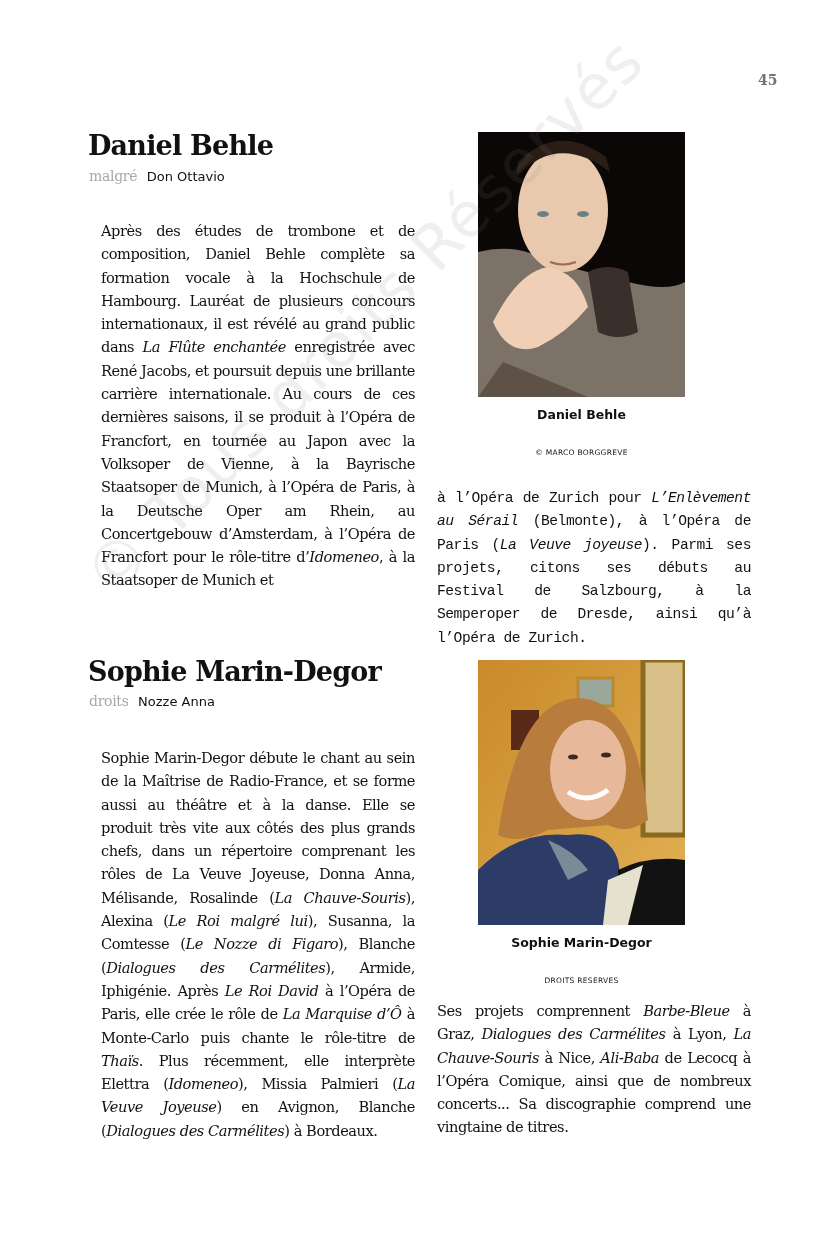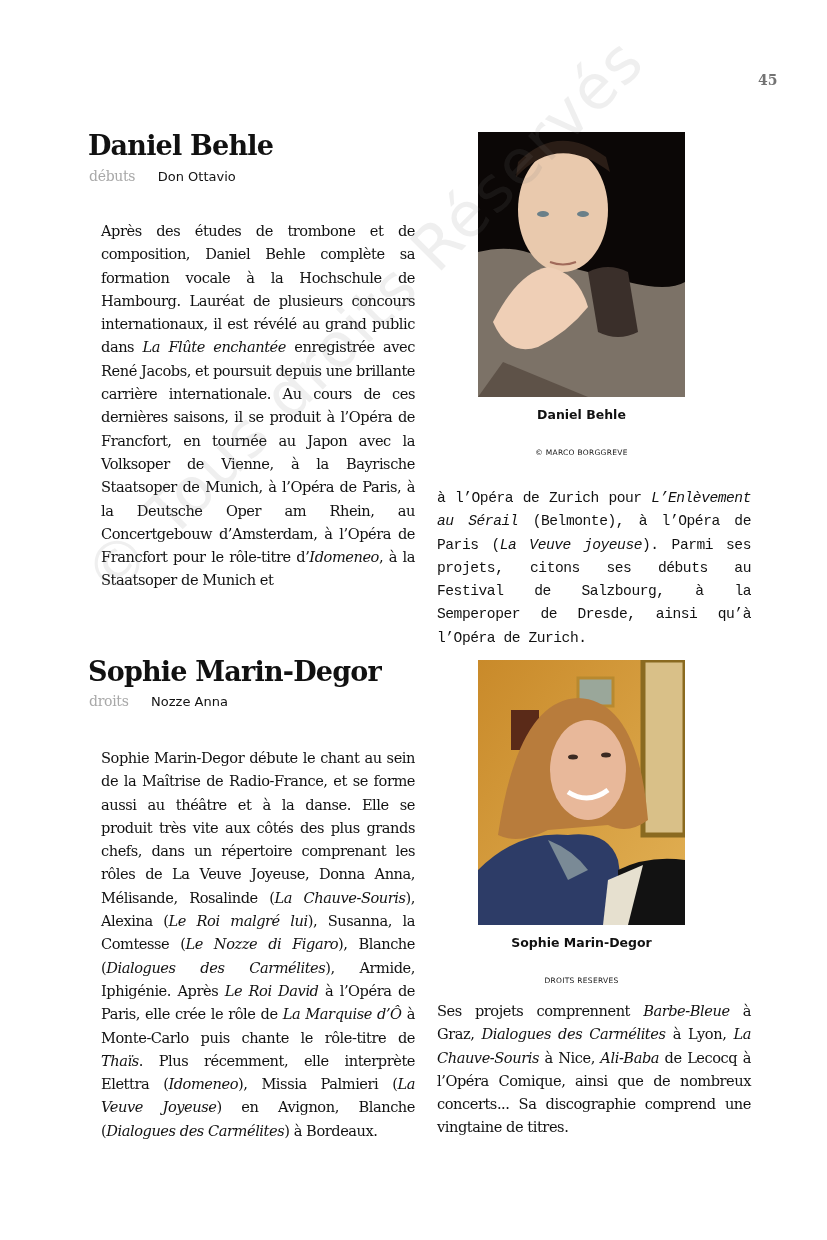--- a/index.html
+++ b/index.html
@@ -2,41 +2,41 @@
 <html><head>
 <meta charset="utf-8">
 <style>
   html, body { margin: 0; padding: 0; background: #ffffff; }
   body { width: 827px; height: 1240px; position: relative; overflow: hidden; color: #111; }
   .page-number { position: absolute; top: 72px; left: 758px; font-family: "DejaVu Serif", serif; font-weight: bold; font-size: 14px; color: #737373; }
 
   .name { position: absolute; font-family: "DejaVu Serif", serif; font-weight: bold; font-size: 27px; letter-spacing: -0.8px; color: #111; margin: 0; line-height: 32px; }
   .voice { position: absolute; font-size: 14px; line-height: 18px; white-space: nowrap; }
   .voice .type { font-family: "DejaVu Serif", serif; color: #a8a8a8; font-size: 14px; letter-spacing: -0.3px; }
-  .voice .role { font-family: "DejaVu Sans", sans-serif; color: #111; font-size: 13px; margin-left: 19px; }
+  .voice .role { font-family: "DejaVu Sans", sans-serif; color: #111; font-size: 13px; margin-left: 6px; }
 
   .body-text { position: absolute; font-family: "DejaVu Serif", serif; font-size: 14.6px; line-height: 23.3px; color: #111; text-align: justify; letter-spacing: -0.45px; margin: 12px; }
   .body-text i { font-style: italic; }
 
   .photo { position: absolute; overflow: hidden; }
   .caption { position: absolute; text-align: center; font-family: "DejaVu Sans", sans-serif; }
   .caption .cap-name { font-weight: bold; font-size: 12.5px; color: #111; line-height: 16px; display: block; }
   .caption .cap-credit { font-size: 7.5px; color: #111; letter-spacing: 0.3px; text-transform: uppercase; display: block; line-height: 12px; margin-top: 24px; }
 
   .watermark { position: absolute; left: 70px; top: 560px; transform: rotate(-45deg); transform-origin: left top; font-family: "DejaVu Sans", sans-serif; font-size: 62px; color: rgba(120,120,120,0.12); white-space: nowrap; pointer-events: none; letter-spacing: 2px; }
 </style>
 </head>
 <body>
 
 <div class="page-number">45</div>
 
 <section>
   <h2 class="name" style="left:88px; top:130px;">Daniel Behle</h2>
   <div class="voice" style="left:89px; top:167px;">
-    <span class="type">débuts</span>
+    <span class="type">malgré</span>
     <span class="role">Don Ottavio</span>
   </div>
   <p class="body-text" style="left:89px; top:207px; width:314px;">Après des études de trombone et de composition, Daniel Behle complète sa formation vocale à la Hochschule de Hambourg. Lauréat de plusieurs concours internationaux, il est révélé au grand public dans <i>La Flûte enchantée</i> enregistrée avec René Jacobs, et poursuit depuis une brillante carrière internationale. Au cours de ces dernières saisons, il se produit à l’Opéra de Francfort, en tournée au Japon avec la Volksoper de Vienne, à la Bayrische Staatsoper de Munich, à l’Opéra de Paris, à la Deutsche Oper am Rhein, au Concertgebouw d’Amsterdam, à l’Opéra de Francfort pour le rôle-titre d’<i>Idomeneo</i>, à la Staatsoper de Munich et</p>
 
   <div class="photo" style="left:478px; top:132px; width:207px; height:265px;">
     <svg width="207" height="265" viewBox="0 0 207 265">
       <rect width="207" height="265" fill="#0b0706"></rect>
       <path d="M0 120 Q40 110 70 130 L150 150 Q190 160 207 150 L207 265 L0 265 Z" fill="#7c7267"></path>
       <path d="M110 140 Q130 130 150 140 L160 200 Q140 210 120 200 Z" fill="#3a2f2a"></path>
       <ellipse cx="85" cy="78" rx="45" ry="62" fill="#e9c9ad"></ellipse>

